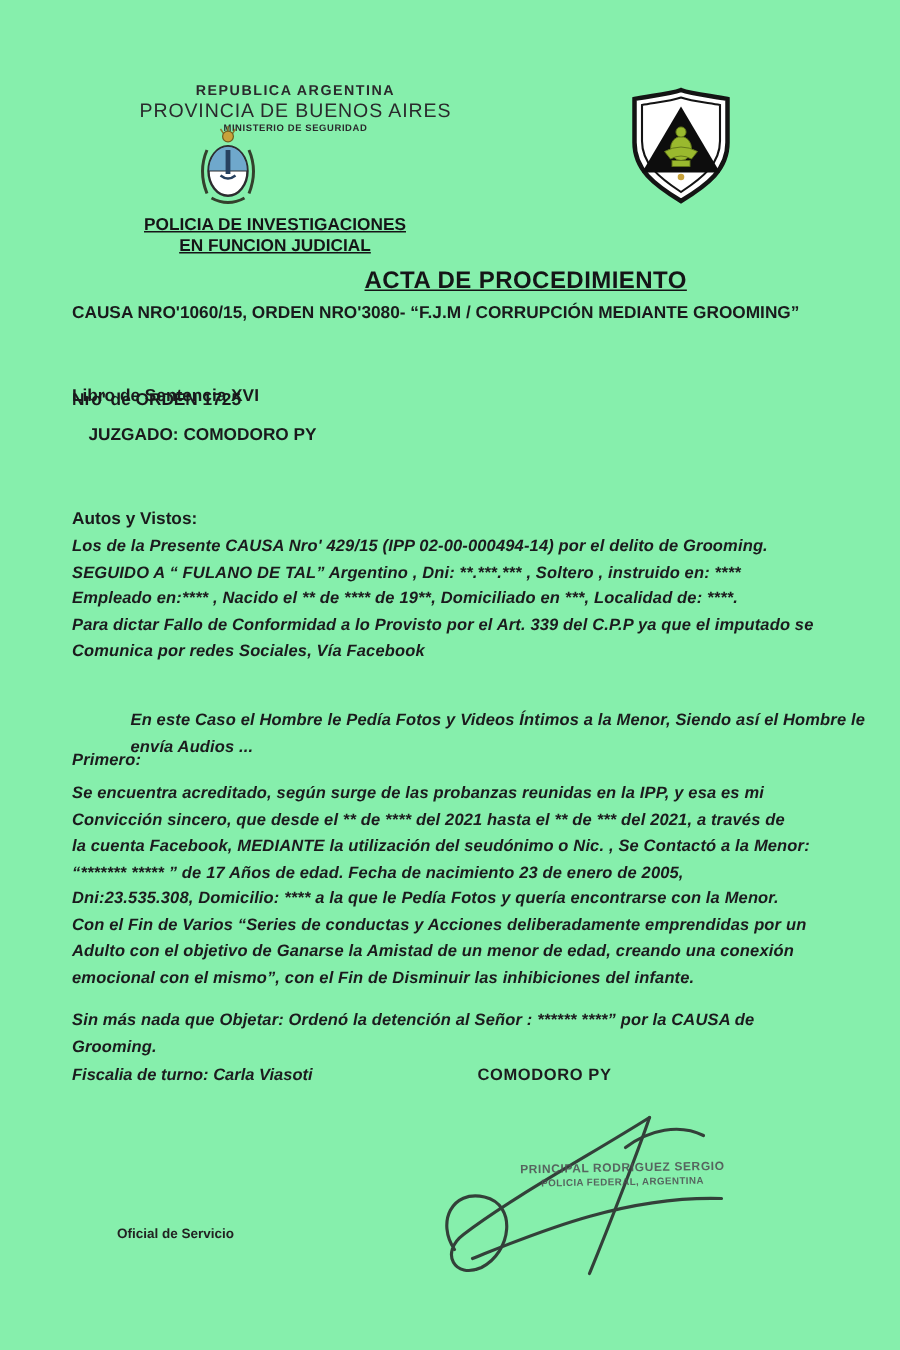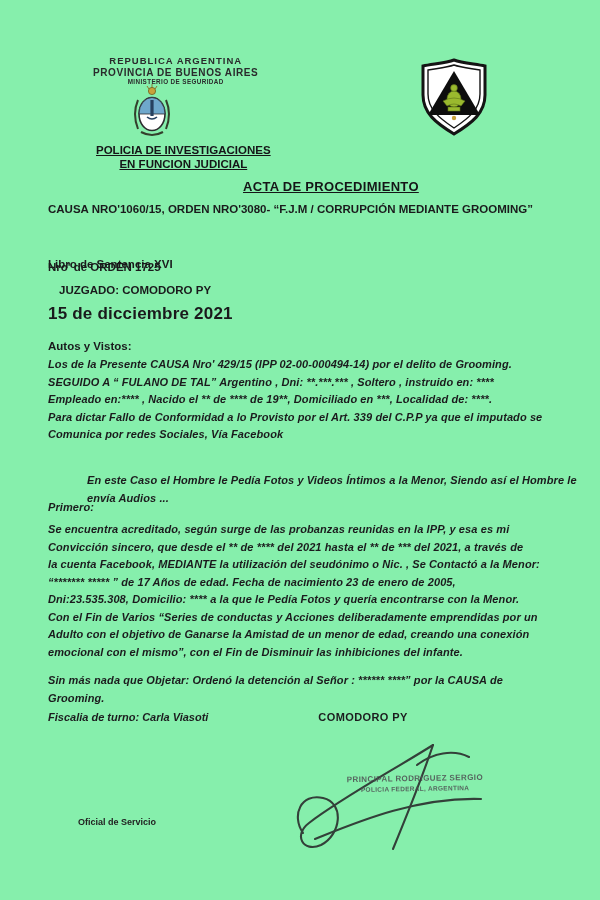--- a/index.html
+++ b/index.html
@@ -10,36 +10,36 @@
     background: #86efac;
     font-family: "Liberation Sans", sans-serif;
     color: #1c1c1e;
     overflow: hidden;
   }
   .abs { position: absolute; }
 
   
   .org { left: 93px; top: 56px; text-align: center; line-height: 1.15; color: #2a2a2c; }
   .org-l1 { font-size: 9.5px; font-weight: bold; letter-spacing: 1px; }
-  .org-l2 { font-size: 10px; font-weight: bold; letter-spacing: 0.6px; }
+  .org-l2 { font-size: 13px; font-weight: normal; letter-spacing: 0.6px; }
   .org-l3 { font-size: 6.3px; font-weight: bold; letter-spacing: 0.4px; }
   .coat  { left: 128px; top: 84px; }
   .badge { left: 410px; top: 57px; }
 
   
   .dept-title {
     left: 96px; top: 143px;
     font-size: 11.5px; font-weight: bold;
     text-align: center; line-height: 1.25;
     text-decoration: underline;
     color: #151517;
   }
   .doc-title {
     left: 243px; top: 179px;
-    font-size: 13px; font-weight: bold;
+    font-size: 16px; font-weight: bold;
     text-decoration: underline;
     letter-spacing: 0.3px;
     color: #151517;
   }
 
   
   .case-line { left: 48px; font-weight: bold; font-size: 11.5px; color: #1a1a1c; }
   .causa   { top: 203px; width: 530px; }
   .orden   { top: 232px; margin-top: 29px; }
   .libro   { top: 258px; }
@@ -128,21 +128,20 @@
     <div>POLICIA DE INVESTIGACIONES</div>
     <div>EN FUNCION JUDICIAL</div>
   </div>
 
   <div class="abs doc-title">ACTA DE PROCEDIMIENTO</div>
 
   <div class="abs case-line causa">CAUSA NRO'1060/15, ORDEN NRO'3080- “F.J.M / CORRUPCIÓN MEDIANTE GROOMING”</div>
   <div class="abs case-line orden">Nro' de ORDEN 1725</div>
   <div class="abs case-line libro">Libro de Sentencia XVI</div>
   <div class="abs case-line juzgado">JUZGADO: COMODORO PY</div>
-  <div class="abs case-line docdate">15 de dicciembre 2021</div>
   <div class="abs case-line autos">Autos y Vistos:</div>
 
   <div class="abs para p1">Los de la Presente CAUSA Nro' 429/15 (IPP 02-00-000494-14) por el delito de Grooming.
 SEGUIDO A “ FULANO DE TAL” Argentino , Dni: **.***.*** , Soltero , instruido en: ****
 Empleado en:**** , Nacido el ** de **** de 19**, Domiciliado en ***, Localidad de: ****.
 Para dictar Fallo de Conformidad a lo Provisto por el Art. 339 del C.P.P ya que el imputado se
 Comunica por redes Sociales, Vía Facebook</div>
   <div class="abs para p2">En este Caso el Hombre le Pedía Fotos y Videos Íntimos a la Menor, Siendo así el Hombre le
 envía Audios ...</div>
   <div class="abs para p3">Primero:</div>

